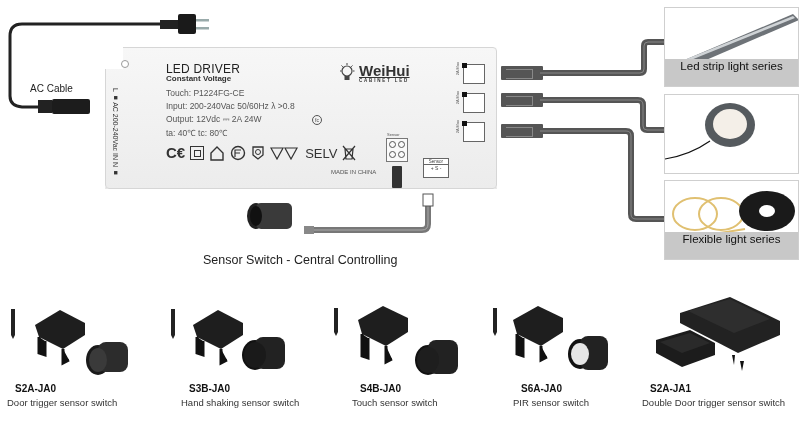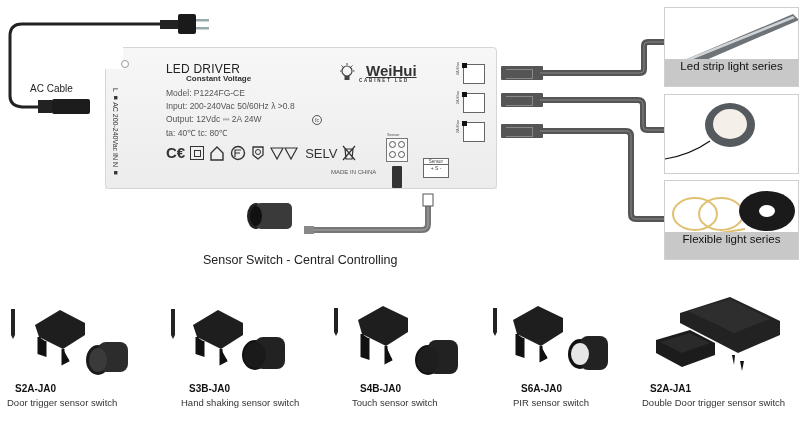--- a/index.html
+++ b/index.html
@@ -10,32 +10,32 @@
   
   .driver {
     position: absolute; left: 105px; top: 47px; width: 392px; height: 142px;
     background: linear-gradient(180deg, #f7f7f7 0%, #ececec 100%);
     border: 1px solid #d6d6d6; border-radius: 4px;
     box-shadow: 0 2px 3px rgba(0,0,0,0.18);
     clip-path: polygon(0 22px, 18px 22px, 18px 0, 100% 0, 100% 100%, 0 100%);
   }
   .driver-tab { position:absolute; left: 121px; top: 60px; width: 8px; height: 8px; border: 1.5px solid #9a9a9a; border-radius: 50%; background: #fff; }
   .drv-title { position:absolute; left: 60px; top: 14px; font-weight: normal; font-size: 12px; color: #222; letter-spacing: 0.2px; }
-  .drv-sub { position:absolute; left: 60px; top: 26px; font-weight: bold; font-size: 8px; color: #333; margin-left: 20px; }
+  .drv-sub { position:absolute; left: 60px; top: 26px; font-weight: bold; font-size: 8px; color: #333; }
   .drv-line { position:absolute; left: 60px; font-size: 8.5px; color: #555; white-space: nowrap; }
   .cert-row { position:absolute; left: 60px; top: 97px; display:flex; gap: 5px; align-items:center; color:#333; }
   .cert { font-size: 14px; line-height: 16px; color: #333; }
   .cert-box { width: 14px; height: 14px; border: 1.6px solid #333; display:flex; align-items:center; justify-content:center; }
   .cert-box span { width: 7px; height: 7px; border: 1.3px solid #333; }
   .selv { font-size: 13px; font-weight: normal; color:#333; }
   .made { position:absolute; left: 225px; top: 121px; font-size: 6px; color:#555; }
   .ac-label { position:absolute; left: 6px; top: 40px; writing-mode: vertical-rl; font-size: 7px; color:#333; }
 
   .logo-wrap { position:absolute; left: 233px; top: 15px; display:flex; align-items:center; gap:4px; }
-  .logo-text { font-size: 15px; font-weight: bold; color: #333; text-decoration: underline; line-height: 15px; margin-left: 7px; }
+  .logo-text { font-size: 15px; font-weight: bold; color: #333; text-decoration: underline; line-height: 15px; }
   .logo-sub { font-size: 4.5px; letter-spacing: 1.8px; color:#333; font-weight:bold; }
 
   .port { position:absolute; width: 22px; height: 20px; border: 1px solid #666; background:#fff; }
   .port::before { content:""; position:absolute; left:-2px; top:-2px; width:5px; height:5px; background:#111; }
   .port-label { position:absolute; font-size: 4px; color:#666; writing-mode: vertical-rl; transform: rotate(180deg); }
 
   .sensor-block { position:absolute; left: 280px; top: 90px; width: 22px; height: 24px; border: 1px solid #777; background:#fafafa; display:grid; grid-template-columns: 1fr 1fr; gap:1px; padding:2px; }
   .sensor-block i { border:1px solid #555; border-radius:50%; width:7px; height:7px; display:block; }
   .sensor-cap { position:absolute; left: 281px; top: 84px; font-size: 4px; color:#555; }
   .sensor-jack { position:absolute; left: 286px; top: 118px; width: 10px; height: 22px; background:#333; border-radius:1px; }
@@ -73,21 +73,21 @@
     <rect x="38" y="100" width="14" height="13" fill="#222"></rect>
     <rect x="52" y="99" width="38" height="15" rx="2" fill="#1c1c1c"></rect>
   </g>
 </svg>
 <div class="ac-cable-label">AC Cable</div>
 
 <div class="driver">
   <div class="ac-label">L ■  AC  200-240Vac  IN  N ■</div>
   <div class="drv-title">LED DRIVER</div>
   <div class="drv-sub">Constant Voltage</div>
-  <div class="drv-line" style="top:40px">Model: P1224FG-CE</div>
+  <div class="drv-line" style="top:40px">Touch: P1224FG-CE</div>
   <div class="drv-line" style="top:53px">Input: 200-240Vac   50/60Hz   λ &gt;0.8</div>
   <div class="drv-line" style="top:66px">Output: 12Vdc ⎓ 2A   24W</div>
   <div class="drv-line" style="top:79px">ta: 40℃   tc: 80℃</div>
   <div class="abs" style="left:206px;top:67px;width:10px;height:10px;border:1px solid #555;border-radius:50%;font-size:5px;text-align:center;line-height:8px;color:#444">fc</div>
 
   <div class="cert-row">
     <span class="cert" style="font-weight:bold;font-size:15px">C€</span>
     <span class="cert-box">
         <span></span>
       </span>

